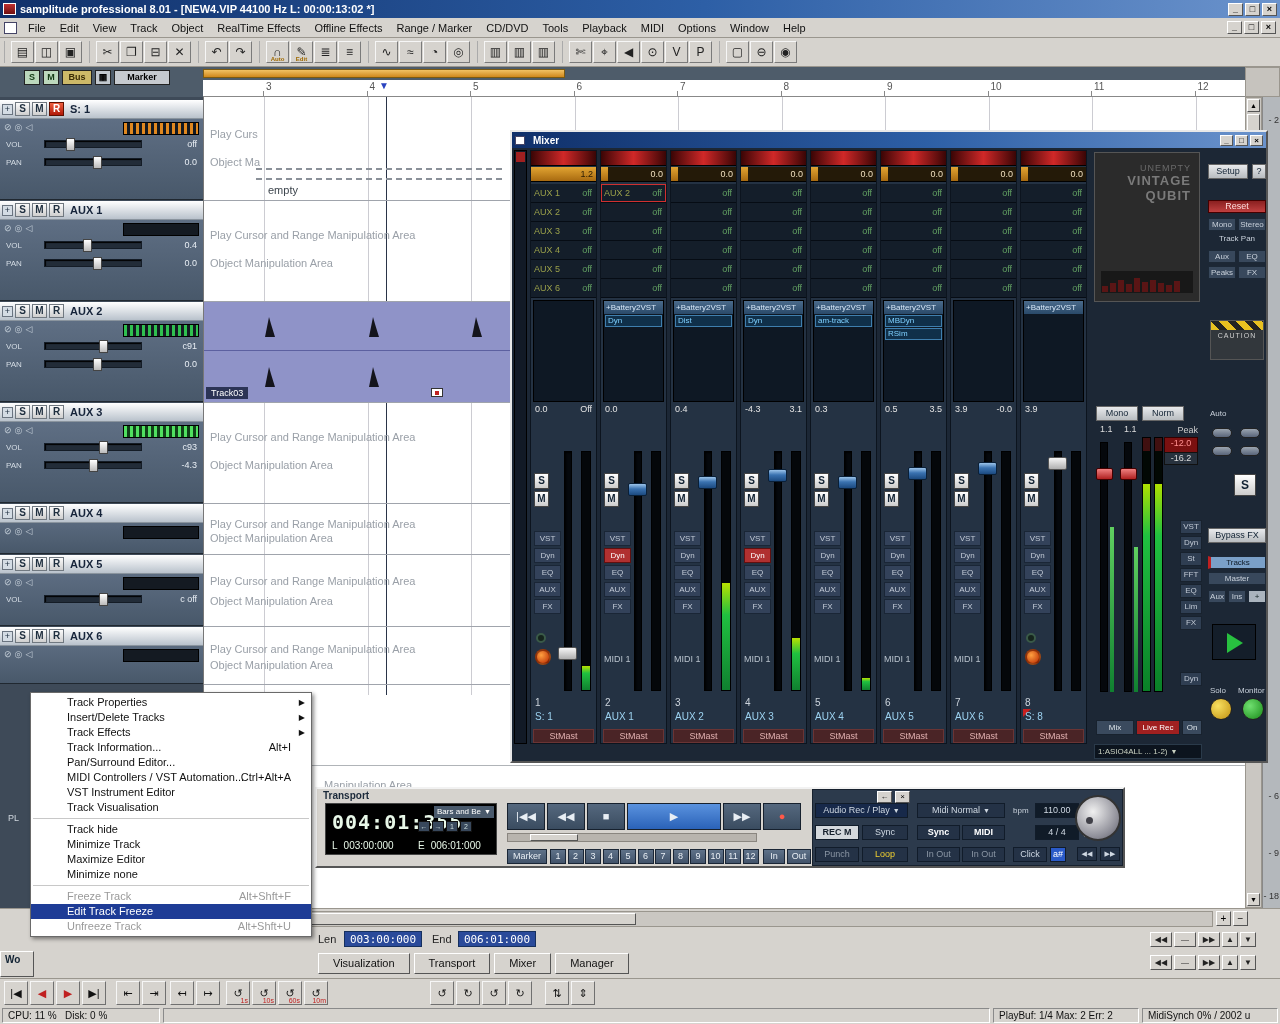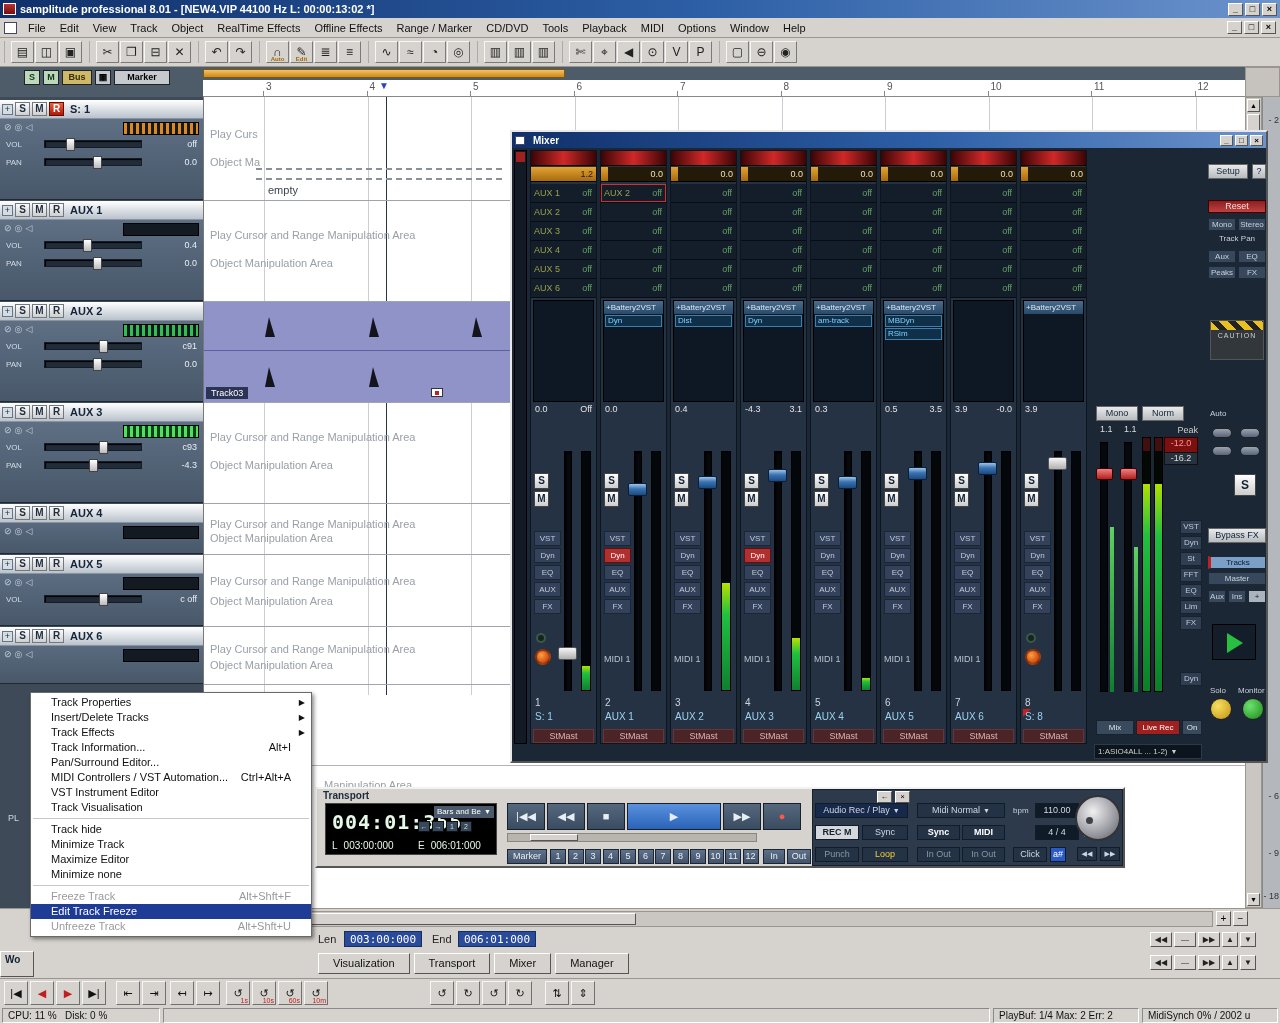--- a/index.html
+++ b/index.html
@@ -84,21 +84,21 @@
 .wobox{position:absolute;left:0;top:0;width:34px;height:26px;background:#d6d3ce;border:1px solid;border-color:#fff #555 #555 #fff;font-size:10px;font-weight:bold;padding:2px 4px;color:#123}
 .btoolbar{position:absolute;left:0;top:978px;width:1280px;height:29px;background:#d6d3ce;border-top:1px solid #9a968e}
 .btg{position:absolute;top:2px;display:flex;gap:2px}
 .bticon{position:relative;width:24px;height:24px;background:#d6d3ce;border:1px solid;border-color:#f6f6f6 #707070 #707070 #f6f6f6;font-size:11px;text-align:center;line-height:22px;color:#111}
 .bticon.redg{color:#c02020}
 .jl{position:absolute;right:1px;bottom:0;font-size:7px;color:#c02020;line-height:7px}
 .statusbar{position:absolute;left:0;top:1007px;width:1280px;height:17px;background:#d6d3ce;display:flex;gap:3px;padding:1px 2px;font-size:10px}
 .scell{border:1px solid;border-color:#8a8a8a #fff #fff #8a8a8a;padding:1px 5px;color:#111;white-space:nowrap}
 
 .ctxmenu{position:absolute;left:30px;top:692px;width:282px;background:#fff;border:1px solid #6a6a6a;box-shadow:2px 2px 4px rgba(0,0,0,.45);z-index:60;padding:2px 0}
-.ci{position:relative;height:15px;line-height:15px;padding:0 22px 0 20px;font-size:11px;color:#111;white-space:nowrap}
+.ci{position:relative;height:15px;line-height:15px;padding:0 22px 0 36px;font-size:11px;color:#111;white-space:nowrap}
 .ci .sc{position:absolute;right:20px;color:#111}
 .ci .ar{position:absolute;right:6px;font-size:8px}
 .ci.dis,.ci.dis .sc{color:#9a9a9a}
 .ci.sel{background:#1e3c96;color:#fff}
 .csep{height:1px;background:#c8c8c8;margin:3px 2px}
 
 .mixwin{position:absolute;left:510px;top:130px;width:758px;height:633px;background:#1c2735;border:2px solid;border-color:#e8e8e8 #555 #555 #e8e8e8;z-index:30}
 .mixtitle{position:absolute;left:0;top:0;width:754px;height:16px;background:linear-gradient(90deg,#10306a,#2d5fa6 55%,#6b93cc);color:#fff;font-weight:bold;font-size:10px;display:flex;align-items:center;gap:4px;padding:0 3px}
 .mixtitle .wbtn{width:13px;height:11px;line-height:9px;font-size:8px}
 .mixcol{position:absolute;left:2px;top:18px;width:13px;height:594px;background:#121a26;border:1px solid #000}
@@ -1061,20 +1061,37 @@
           <div class="cmeter"></div>
           <div class="mondot"></div>
           <div class="recbtn"></div>
           <div class="cwedge"></div>
           <span class="cnum">8</span>
           <span class="cname">S: 8</span>
           <div class="cout">StMast</div>
         </div>
       </div>
 
+    <div class="mpanel">
+      <div class="mp1">UNEMPTY</div>
+      <div class="mp2">VINTAGE</div>
+      <div class="mp2">QUBIT</div>
+      <div class="mbars" id="mbars">
+          <div class="mbar" style="height:6px"></div>
+          <div class="mbar" style="height:9px"></div>
+          <div class="mbar" style="height:12px"></div>
+          <div class="mbar" style="height:8px"></div>
+          <div class="mbar" style="height:14px"></div>
+          <div class="mbar" style="height:10px"></div>
+          <div class="mbar" style="height:12px"></div>
+          <div class="mbar" style="height:9px"></div>
+          <div class="mbar" style="height:7px"></div>
+          <div class="mbar" style="height:11px"></div>
+        </div>
+    </div>
     <span class="mbtn" style="left:584px;top:274px;width:42px">Mono</span>
     <span class="mbtn" style="left:630px;top:274px;width:42px">Norm</span>
     <span class="mval" style="left:588px;top:292px">1.1</span>
     <span class="mval" style="left:612px;top:292px">1.1</span>
     <span class="peaklab">Peak</span>
     <span class="peak1">-12.0</span>
     <span class="peak2">-16.2</span>
     <div class="mgroove" style="left:588px"></div>
     <div class="mgroove" style="left:612px"></div>
     <div class="thinmeter" style="left:598px;top:395px;height:165px"></div>

